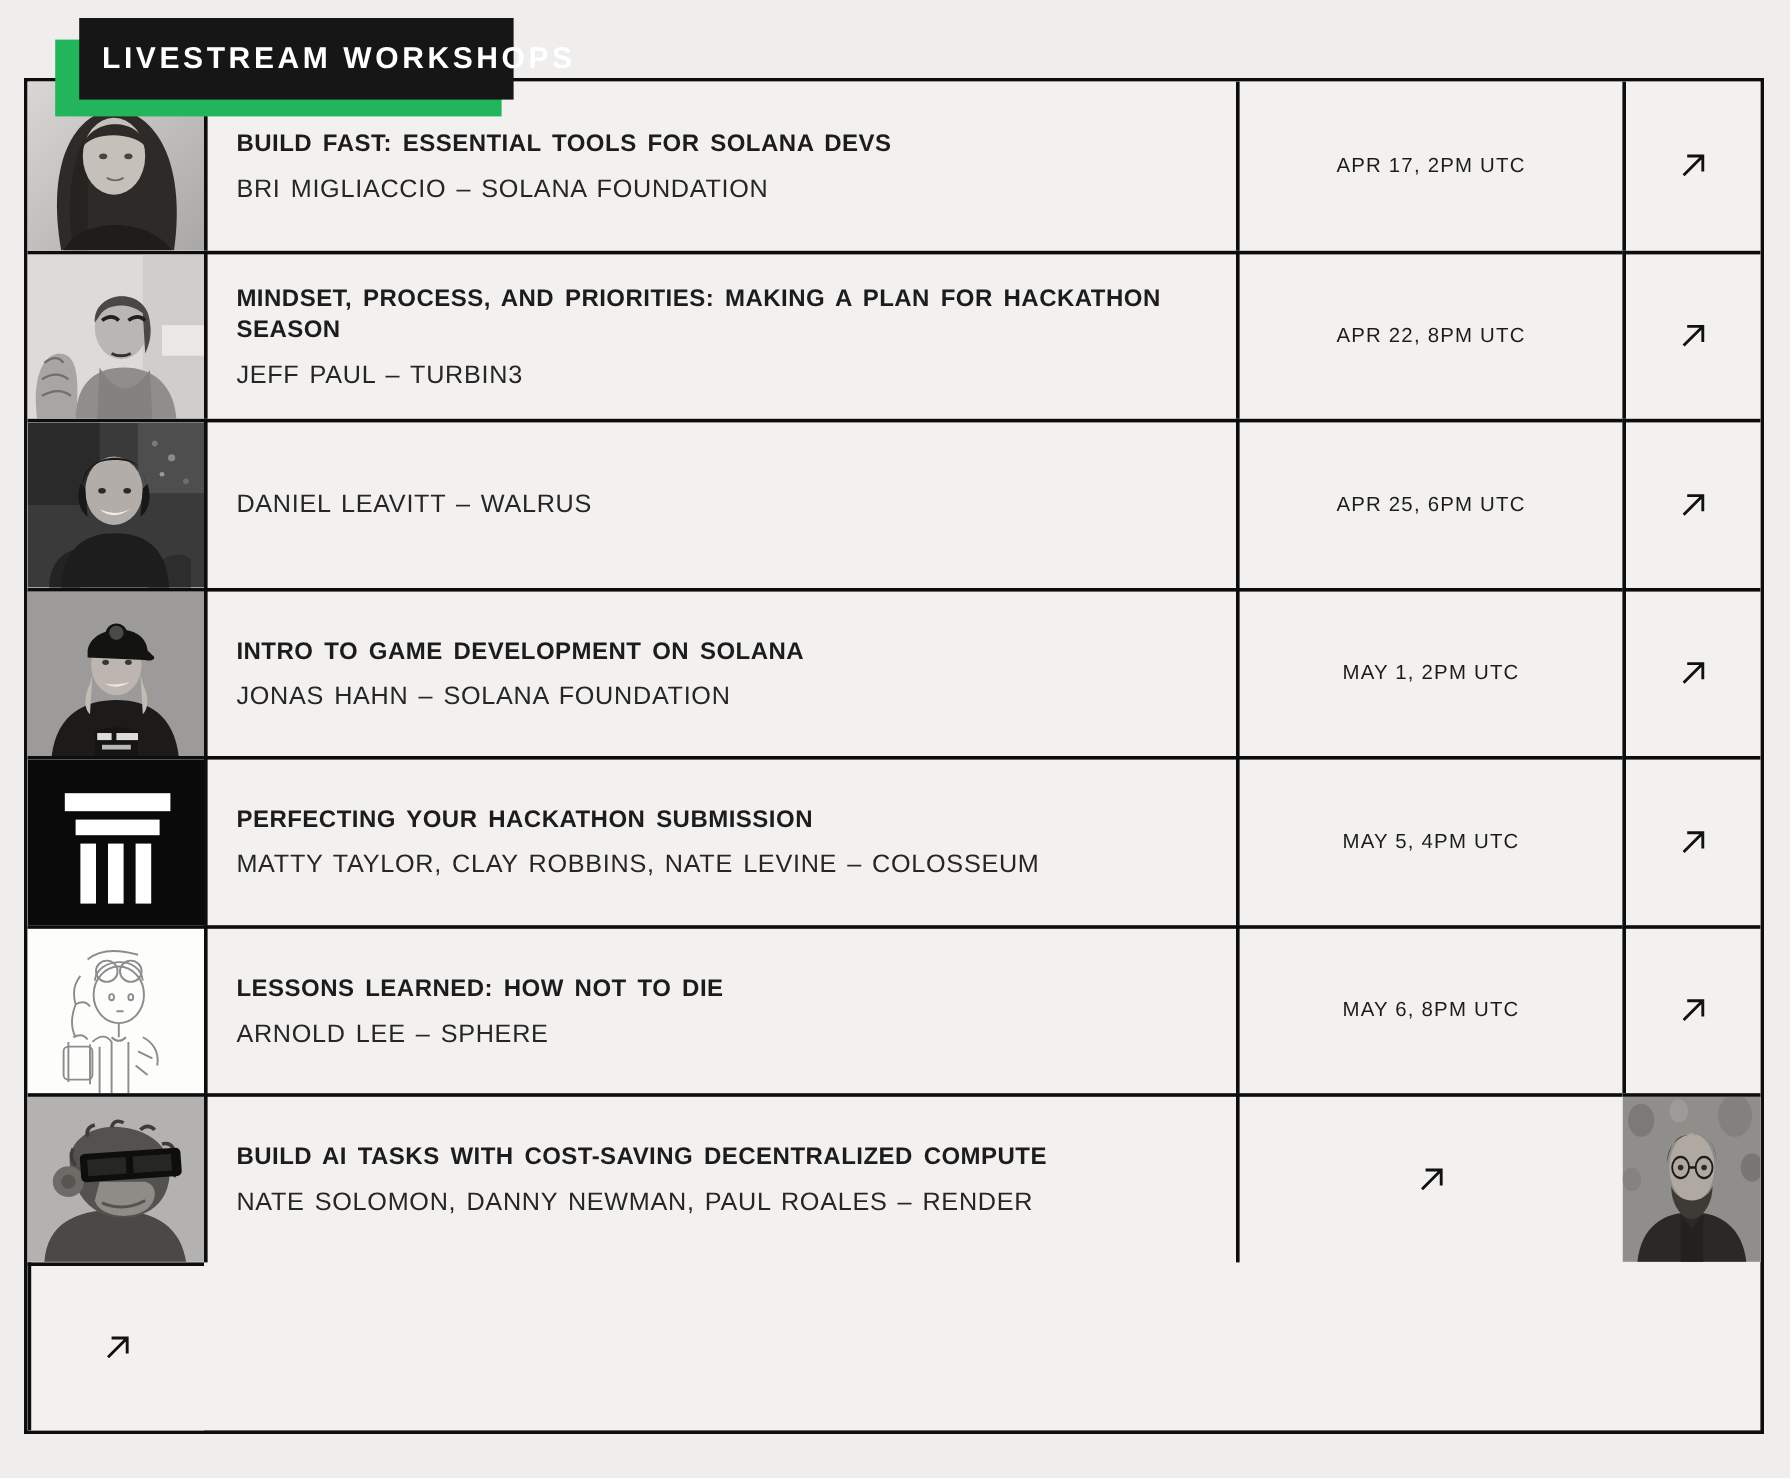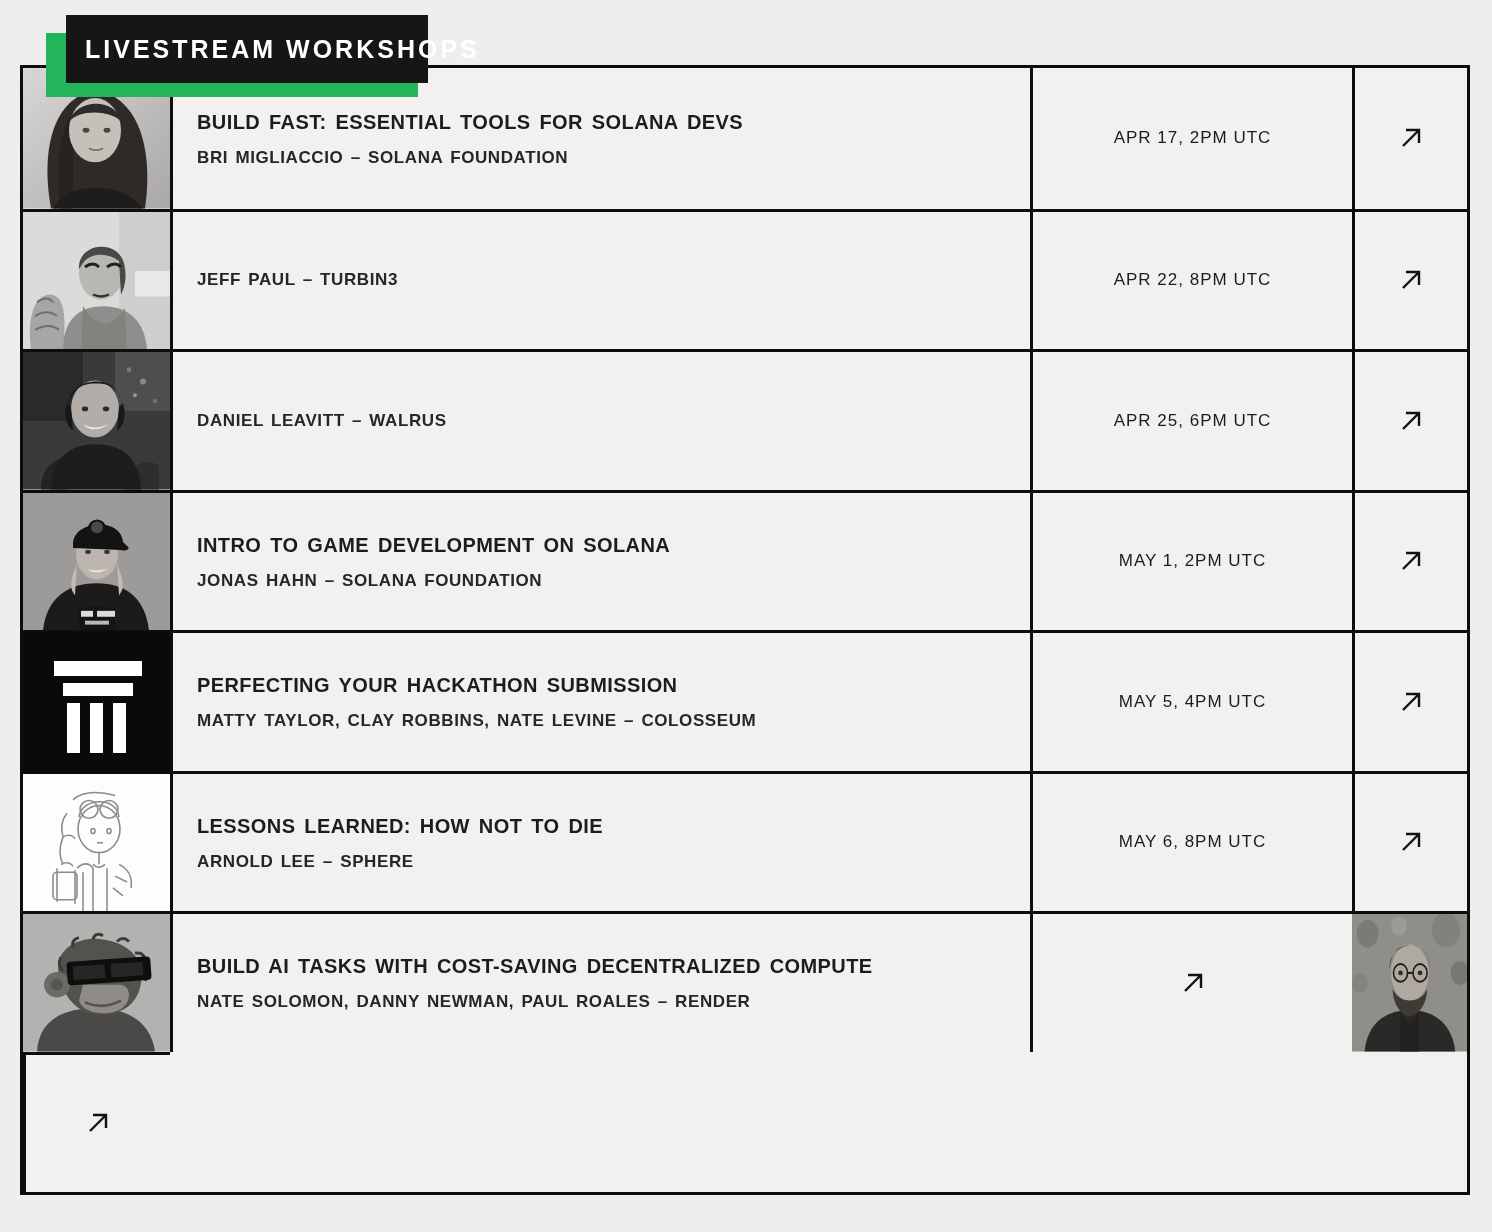--- a/index.html
+++ b/index.html
@@ -50,21 +50,21 @@
   .cell.photo svg{display:block;width:100%;height:100%;}
   .cell.info{
     display:flex;flex-direction:column;justify-content:center;
     padding:10px 40px 10px 24px;gap:13px;
   }
   .title{
     font-size:20px;font-weight:700;letter-spacing:.4px;word-spacing:3px;
     color:#1c1c1c;text-transform:uppercase;line-height:1.3;
   }
   .speaker{
-    font-size:17px;font-weight:700;letter-spacing:.6px;word-spacing:2px;
+    font-size:21px;font-weight:400;letter-spacing:.6px;word-spacing:2px;
     color:#262626;text-transform:uppercase;
   }
   .cell.date{
     display:flex;align-items:center;justify-content:center;
     font-size:17px;font-weight:400;letter-spacing:1px;color:#1c1c1c;
     text-transform:uppercase;text-align:center;
   }
   .cell.go{
     display:flex;align-items:center;justify-content:center;cursor:pointer;
   }
@@ -126,20 +126,21 @@
       <path d="M14 92 Q24 84 30 92 M12 106 Q24 98 34 106 M12 120 Q26 112 36 120" stroke="#706f6d" stroke-width="2" fill="none"></path>
       <path d="M40 140 C40 108 58 96 80 96 C106 96 122 112 124 140 Z" fill="#8f8e8c"></path>
       <path d="M60 96 Q80 130 102 98 L104 140 L58 140 Z" fill="#83827f"></path>
       <ellipse cx="78" cy="62" rx="22" ry="27" fill="#b9b7b4"></ellipse>
       <path d="M56 58 C54 30 100 26 102 58 C104 70 100 80 98 84 L96 50 C84 40 66 42 60 52 Z" fill="#4a4847"></path>
       <path d="M62 56 Q70 50 76 56 M84 56 Q92 50 98 56" stroke="#20201f" stroke-width="3" fill="none"></path>
       <path d="M70 84 Q78 88 86 84" stroke="#33312f" stroke-width="2.4" fill="none"></path>
     </svg>
   </div>
   <div class="cell info">
+    <div class="title">MINDSET, PROCESS, AND PRIORITIES: MAKING A PLAN FOR HACKATHON SEASON</div>
     <div class="speaker">JEFF PAUL – TURBIN3</div>
   </div>
   <div class="cell date">APR 22, 8PM UTC</div>
   <div class="cell go">
     <svg width="36" height="36" viewBox="0 0 36 36">
       <path d="M10 26 L26 10 M13 10 H26 V23" stroke="#111" stroke-width="2.4" fill="none"></path>
     </svg>
   </div>
 
   <div class="cell photo">

